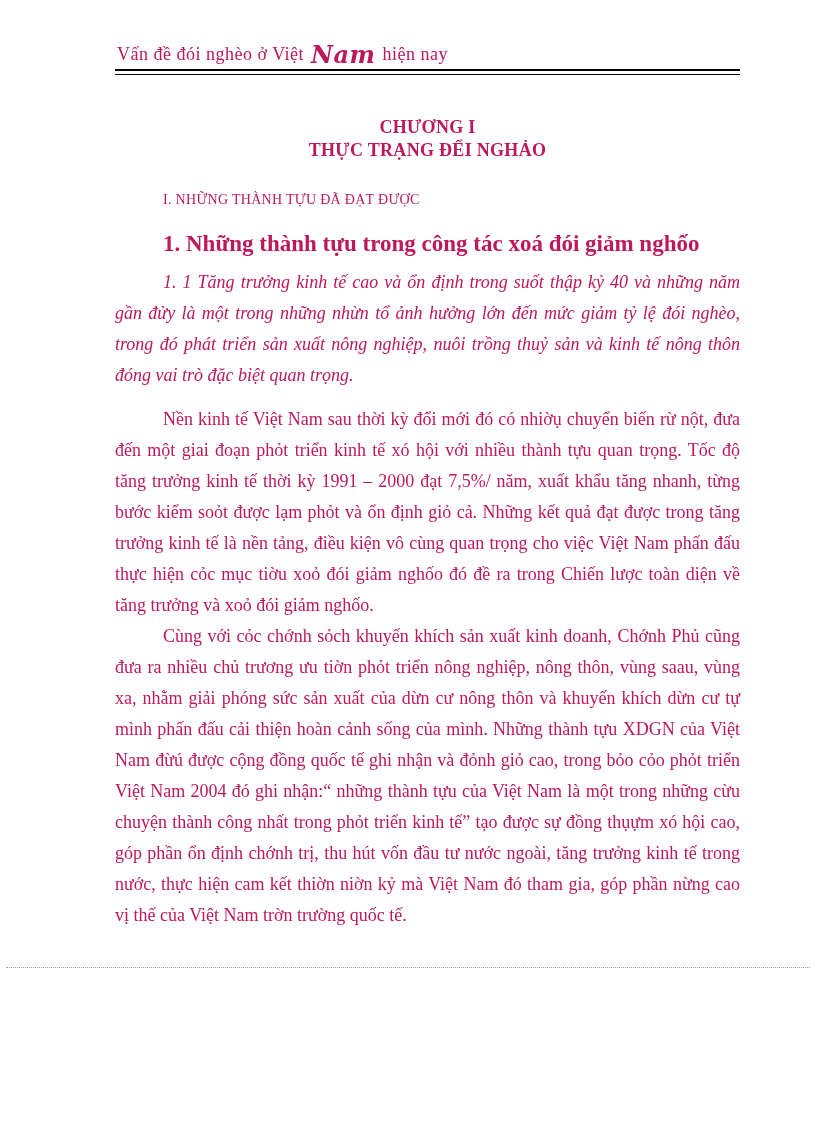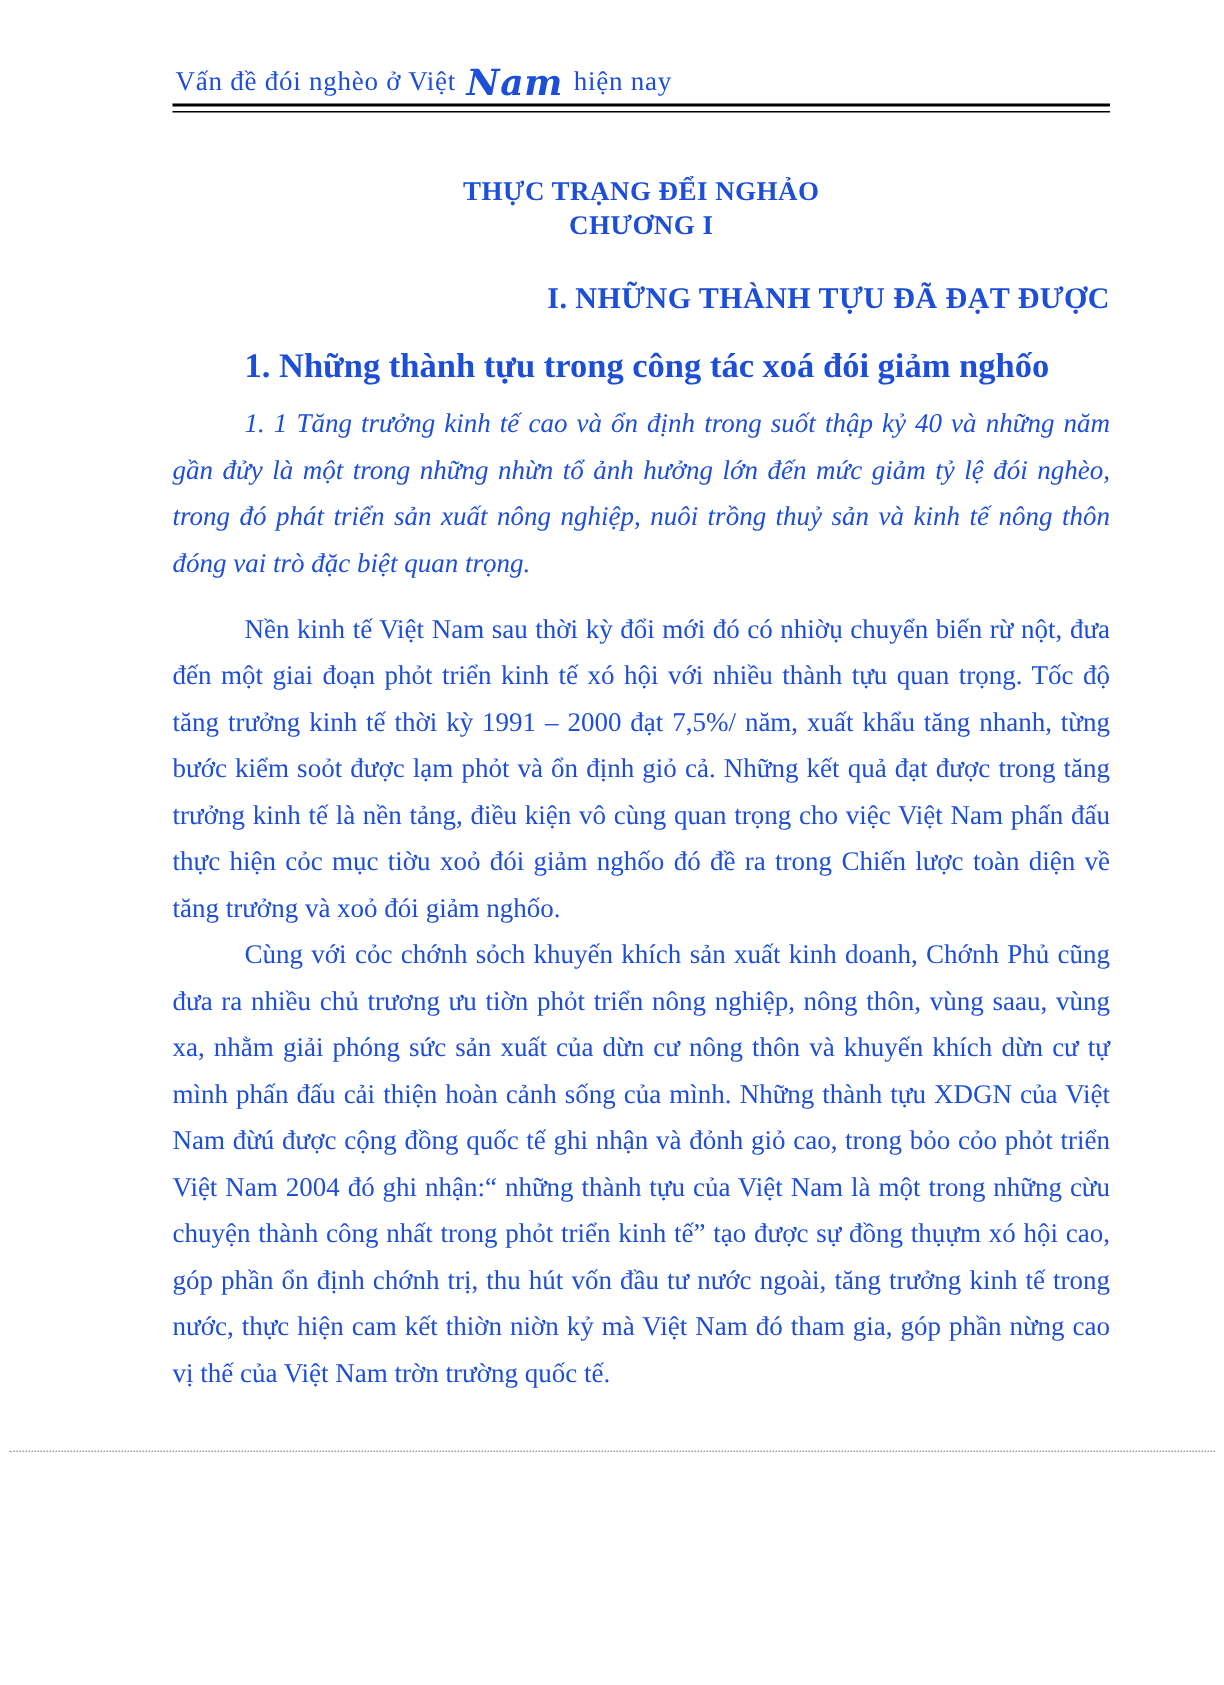--- a/index.html
+++ b/index.html
@@ -7,21 +7,21 @@
     padding: 0;
     background: #ffffff;
   }
   .page {
     position: relative;
     width: 816px;
     height: 971px;
     background: #ffffff;
     overflow: hidden;
     font-family: "Liberation Serif", serif;
-    color: #1d4ed8;
+    color: #be185d;
   }
 
   
   .page-header {
     position: absolute;
     left: 115px;
     right: 76px;
     top: 40px;
   }
   .header-text {
@@ -55,25 +55,24 @@
   }
   .chapter-title {
     text-align: center;
     font-weight: bold;
     font-size: 18px;
     line-height: 23px;
     letter-spacing: 0.3px;
   }
   .section-heading {
     margin: 26px 0 0 48px;
-    font-weight: bold;
-    font-size: 20px;
+    font-weight: normal;
+    font-size: 14px;
     line-height: 23px;
     letter-spacing: 0.3px;
-    text-align: right;
   }
   .subsection-heading {
     margin: 21px 0 0 48px;
     font-weight: bold;
     font-size: 23px;
     line-height: 23px;
   }
   .para {
     margin: 0;
     font-size: 18px;
@@ -123,22 +122,22 @@
   <header class="page-header">
     <div class="header-text">
       <span>Vấn đề đói nghèo ở Việt </span><span class="header-script">Nam</span><span> hiện nay</span>
     </div>
     <div class="header-rule"></div>
   </header>
 
   <main class="content">
 
     <div class="chapter-title">
+      <div>CHƯƠNG I</div>
       <div>THỰC TRẠNG ĐỂI NGHẢO</div>
-      <div>CHƯƠNG I</div>
     </div>
 
     <div class="section-heading">I. NHỮNG THÀNH TỰU ĐÃ ĐẠT ĐƯỢC</div>
 
     <div class="subsection-heading">1. Những thành tựu trong công tác xoá đói giảm nghốo</div>
 
     <p class="para lead">1. 1 Tăng trưởng kinh tế cao và ổn định trong suốt thập kỷ 40 và những năm gần đửy là một trong những nhừn tổ ảnh hưởng lớn đến mức giảm tỷ lệ đói nghèo, trong đó phát triển sản xuất nông nghiệp, nuôi trồng thuỷ sản và kinh tế nông thôn đóng vai trò đặc biệt quan trọng.</p>
 
     <p class="para body-first">Nền kinh tế Việt Nam sau thời kỳ đổi mới đó có nhiờụ chuyển biến rừ nột, đưa đến một giai đoạn phỏt triển kinh tế xó hội với nhiều thành tựu quan trọng. Tốc độ tăng trưởng kinh tế thời kỳ 1991 – 2000 đạt 7,5%/ năm, xuất khẩu tăng nhanh, từng bước kiểm soỏt được lạm phỏt và ổn định giỏ cả. Những kết quả đạt được trong tăng trưởng kinh tế là nền tảng, điều kiện vô cùng quan trọng cho việc Việt Nam phấn đấu thực hiện cỏc mục tiờu xoỏ đói giảm nghốo đó đề ra trong Chiến lược toàn diện về tăng trưởng và xoỏ đói giảm nghốo.</p>
 

